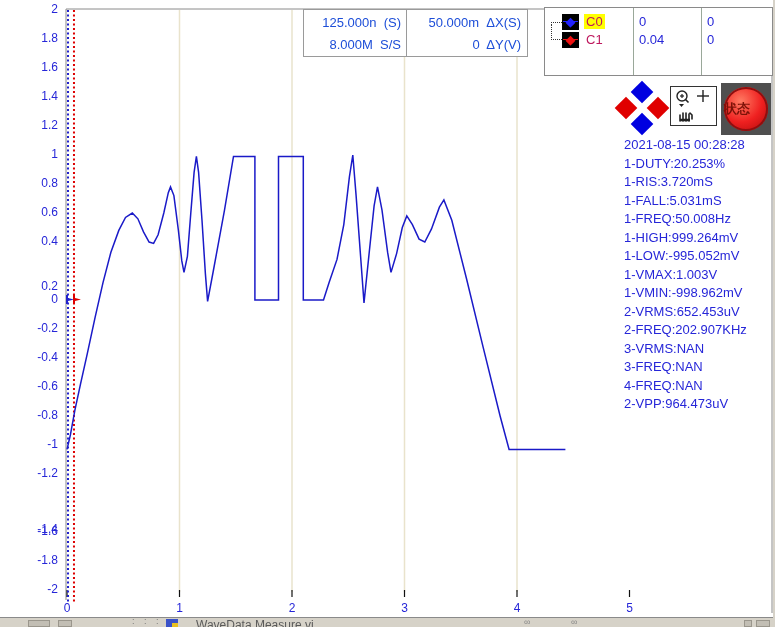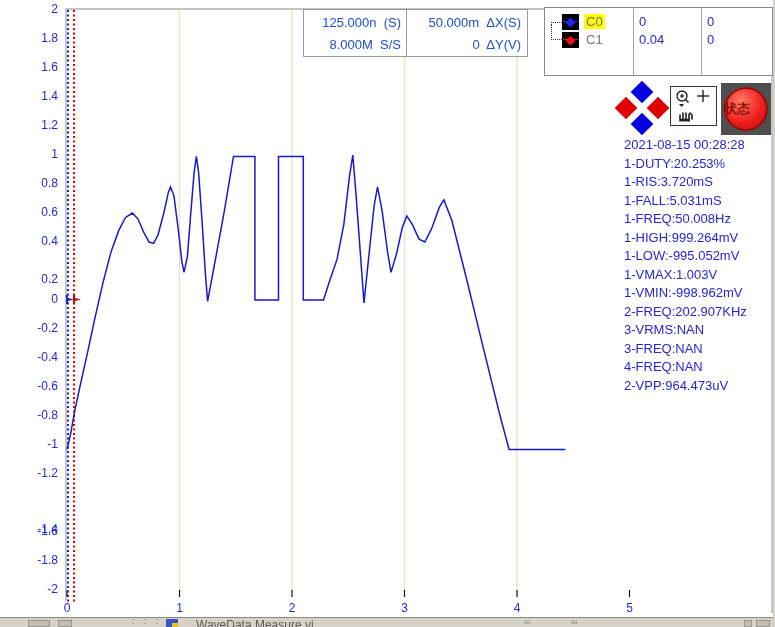--- a/index.html
+++ b/index.html
@@ -20,21 +20,21 @@
   .info-row1 { top:5px; }
   .info-row2 { top:27px; }
 
   
   #legend { position:absolute; left:544px; top:7px; width:229px; height:69px; border:1px solid #8a8a8a; background:#ffffff; z-index:3; }
   .legend-div { position:absolute; top:0; width:1px; height:67px; background:#9aa89a; }
   .legend-row { position:absolute; left:0; height:18px; width:100%; }
   .tree-elbow { position:absolute; left:6px; width:11px; border-left:1px dotted #333; border-bottom:1px dotted #333; }
   .cursor-icon-box { position:absolute; left:17px; width:17px; height:16px; background:#000; text-align:center; line-height:15px; font-size:13px; }
   .cursor-icon-box .cross { position:absolute; left:1px; right:1px; top:7px; height:1px; }
-  .legend-label { position:absolute; left:39px; font-size:13px; color:#737373; padding:0 2px; }
+  .legend-label { position:absolute; left:39px; font-size:13px; color:#be185d; padding:0 2px; }
   .legend-val1 { position:absolute; left:94px; font-size:13px; color:#2626d8; }
   .legend-val2 { position:absolute; left:162px; font-size:13px; color:#2626d8; }
 
   
   #diamond-cluster { position:absolute; left:616px; top:82px; width:52px; height:54px; z-index:3; }
   .dmd { position:absolute; width:16px; height:16px; transform:rotate(45deg); }
   #zoom-tools { position:absolute; left:670px; top:86px; width:47px; height:40px; background:#fff; border:1px solid #333; z-index:3; }
   #status-button { position:absolute; left:721px; top:83px; width:50px; height:52px; background:#4f4f4f; z-index:3; }
   #status-circle { position:absolute; left:3px; top:4px; width:44px; height:44px; border-radius:50%;
       background:radial-gradient(circle at 38% 32%, #ff7a62, #ef2020 52%, #b30c0c 95%);
@@ -85,21 +85,21 @@
   <div id="y-labels">
       <div class="ylabel" style="top: 2px;">2</div>
       <div class="ylabel" style="top: 31px;">1.8</div>
       <div class="ylabel" style="top: 60px;">1.6</div>
       <div class="ylabel" style="top: 89px;">1.4</div>
       <div class="ylabel" style="top: 118px;">1.2</div>
       <div class="ylabel" style="top: 147px;">1</div>
       <div class="ylabel" style="top: 176px;">0.8</div>
       <div class="ylabel" style="top: 205px;">0.6</div>
       <div class="ylabel" style="top: 234px;">0.4</div>
-      <div class="ylabel" style="top: 272px; text-align: right;">0.2</div>
+      <div class="ylabel" style="top: 279px; text-align: right;">0.2</div>
       <div class="ylabel" style="top: 292px;">0</div>
       <div class="ylabel" style="top: 321px;">-0.2</div>
       <div class="ylabel" style="top: 350px;">-0.4</div>
       <div class="ylabel" style="top: 379px;">-0.6</div>
       <div class="ylabel" style="top: 408px;">-0.8</div>
       <div class="ylabel" style="top: 437px;">-1</div>
       <div class="ylabel" style="top: 466px;">-1.2</div>
       <div class="ylabel" style="top: 522px;">-1.4</div>
       <div class="ylabel" style="top: 524px;">-1.6</div>
       <div class="ylabel" style="top: 553px;">-1.8</div>
@@ -182,20 +182,21 @@
   <div id="measurements">
     <div class="meas-line">2021-08-15 00:28:28</div>
   <div class="meas-line">1-DUTY:20.253%</div>
       <div class="meas-line">1-RIS:3.720mS</div>
       <div class="meas-line">1-FALL:5.031mS</div>
       <div class="meas-line">1-FREQ:50.008Hz</div>
       <div class="meas-line">1-HIGH:999.264mV</div>
       <div class="meas-line">1-LOW:-995.052mV</div>
       <div class="meas-line">1-VMAX:1.003V</div>
       <div class="meas-line">1-VMIN:-998.962mV</div>
+      <div class="meas-line">2-VRMS:652.453uV</div>
       <div class="meas-line">2-FREQ:202.907KHz</div>
       <div class="meas-line">3-VRMS:NAN</div>
       <div class="meas-line">3-FREQ:NAN</div>
       <div class="meas-line">4-FREQ:NAN</div>
       <div class="meas-line">2-VPP:964.473uV</div>
     </div>
 
   <div id="bottom-bar">
     <div class="bb-rect" style="left:28px; width:22px;"></div>
     <div class="bb-rect" style="left:58px; width:14px;"></div>

